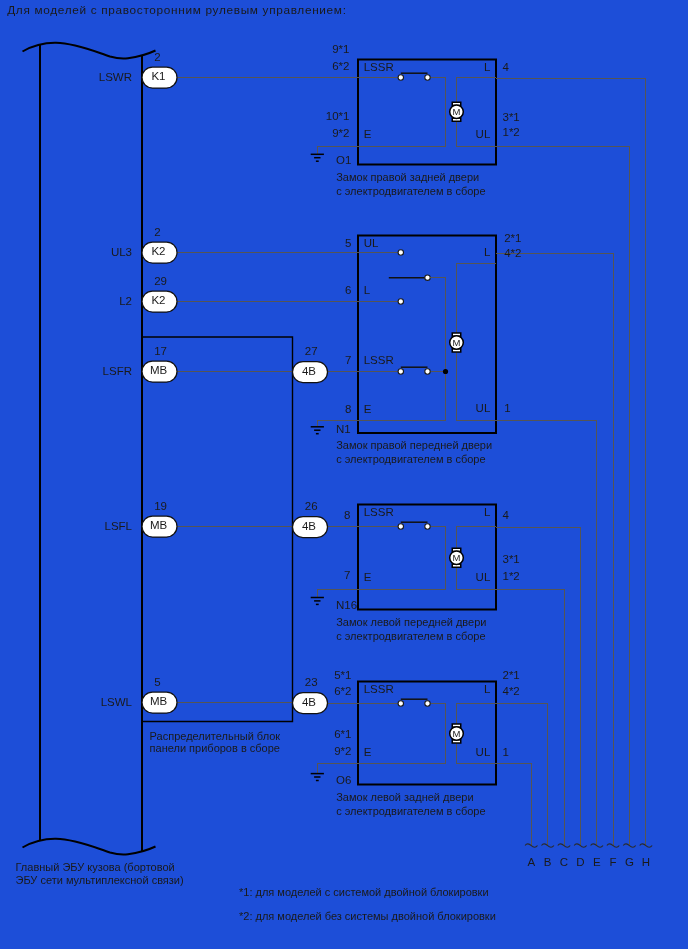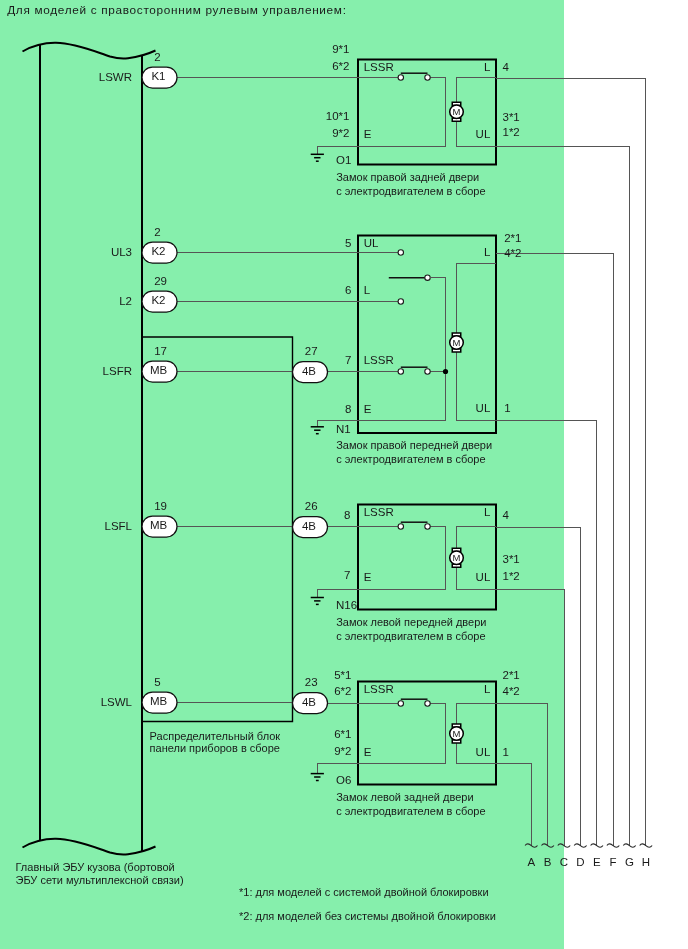--- a/index.html
+++ b/index.html
@@ -1,18 +1,18 @@
 <!DOCTYPE html>
 <html><head>
 <meta charset="utf-8">
 <style>
   html,body{margin:0;padding:0;background:#ffffff;}
   body{width:688px;height:949px;overflow:hidden;
        font-family:"Liberation Sans",sans-serif;color:#000;}
-  #stage{position:relative;-webkit-font-smoothing:antialiased;width:564px;height:949px;background:#86efac;}
+  #stage{position:relative;-webkit-font-smoothing:antialiased;width:688px;height:949px;background:#1d4ed8;}
   #diagram{position:absolute;left:0;top:0;display:block;}
   #diagram text{font-family:"Liberation Sans",sans-serif;fill:#1a1a1a;}
   .t9{font-size:9.5px;}
   .t11{font-size:11.5px;}
   .t12{font-size:11.8px;letter-spacing:0.68px;}
   .tb{font-size:11px;}
   .wire{stroke:#555;stroke-width:1;fill:none;shape-rendering:crispEdges;}
   .wirec{stroke:#2b2b2b;stroke-width:1.1;fill:none;}
   .thick{stroke:#000;stroke-width:2;fill:none;}
   .jb{stroke:#000;stroke-width:1.4;fill:none;}

